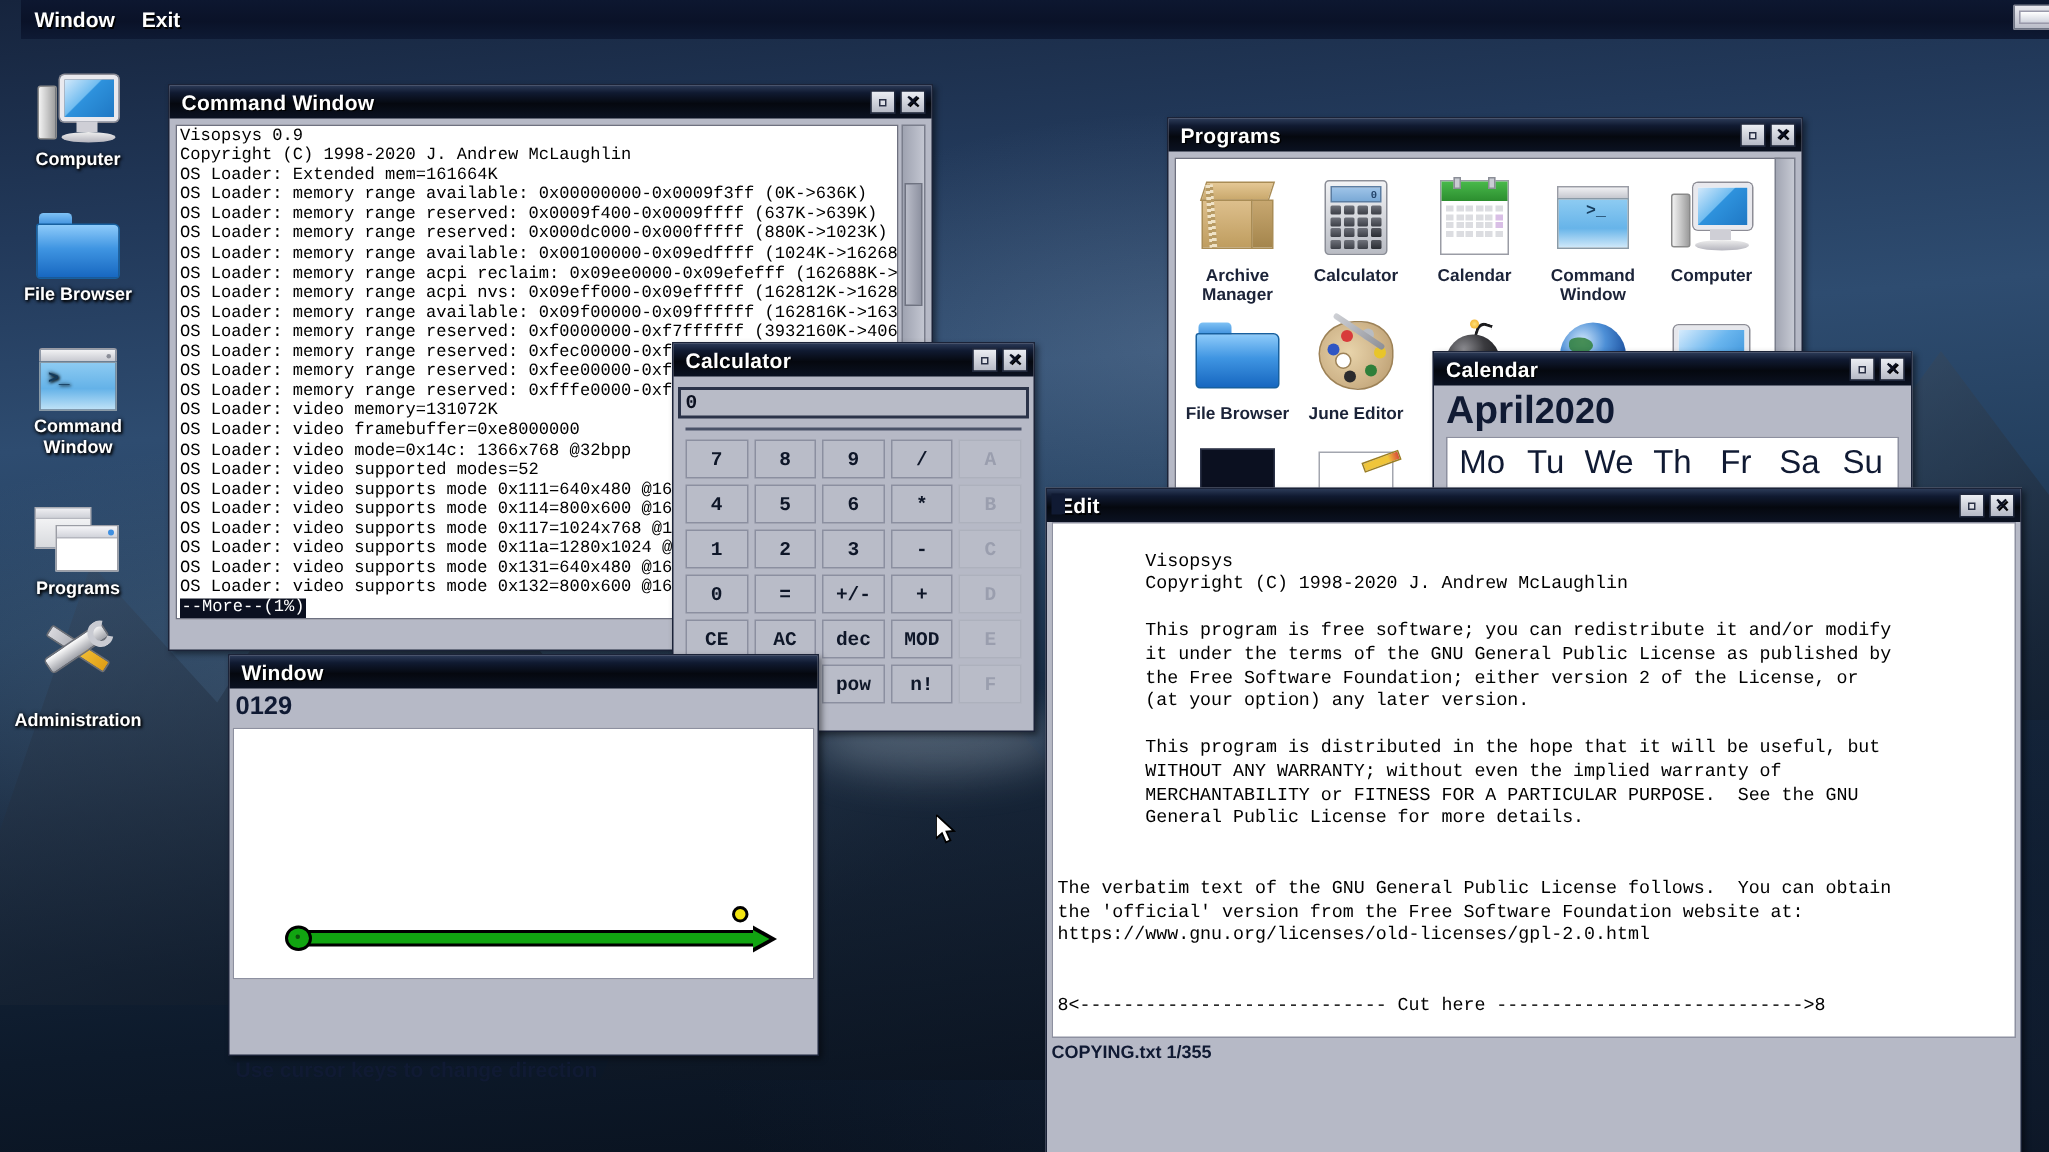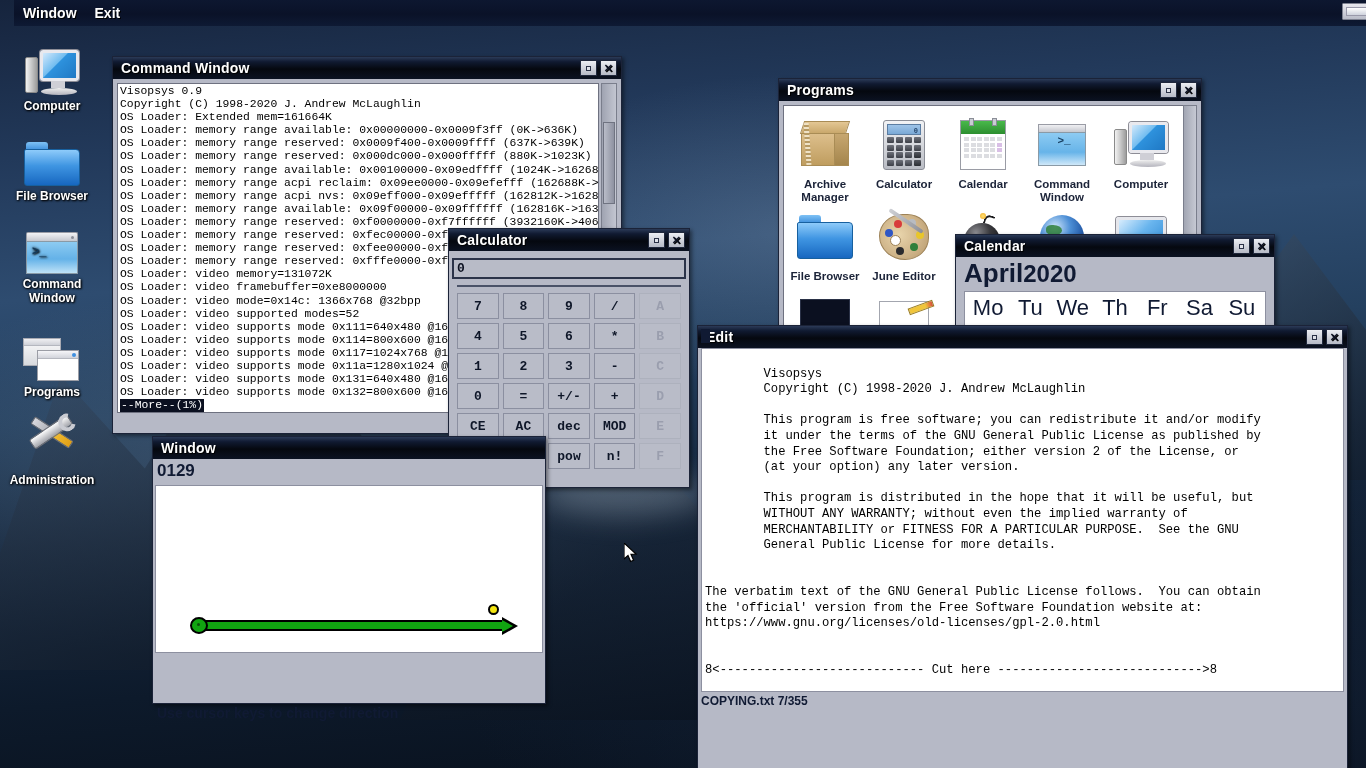--- a/index.html
+++ b/index.html
@@ -714,21 +714,21 @@
 https://www.gnu.org/licenses/old-licenses/gpl-2.0.html
 
 
 8&lt;---------------------------- Cut here ----------------------------&gt;8
 
 Version 2, June 1991
 
 Copyright (C) 1989, 1991 Free Software Foundation, Inc.</div>
       <div id="edit-caret"></div>
     </div>
-    <div id="edit-status">COPYING.txt 7/355</div>
+    <div id="edit-status">COPYING.txt 1/355</div>
   </div>
 
   <div class="win" id="snakewin">
     <div class="title">
       <span class="label">Window</span>
     </div>
     <div id="snake-score">0129</div>
     <div id="snake-field">
       <div id="snake-body"></div>
       <div id="snake-head">

